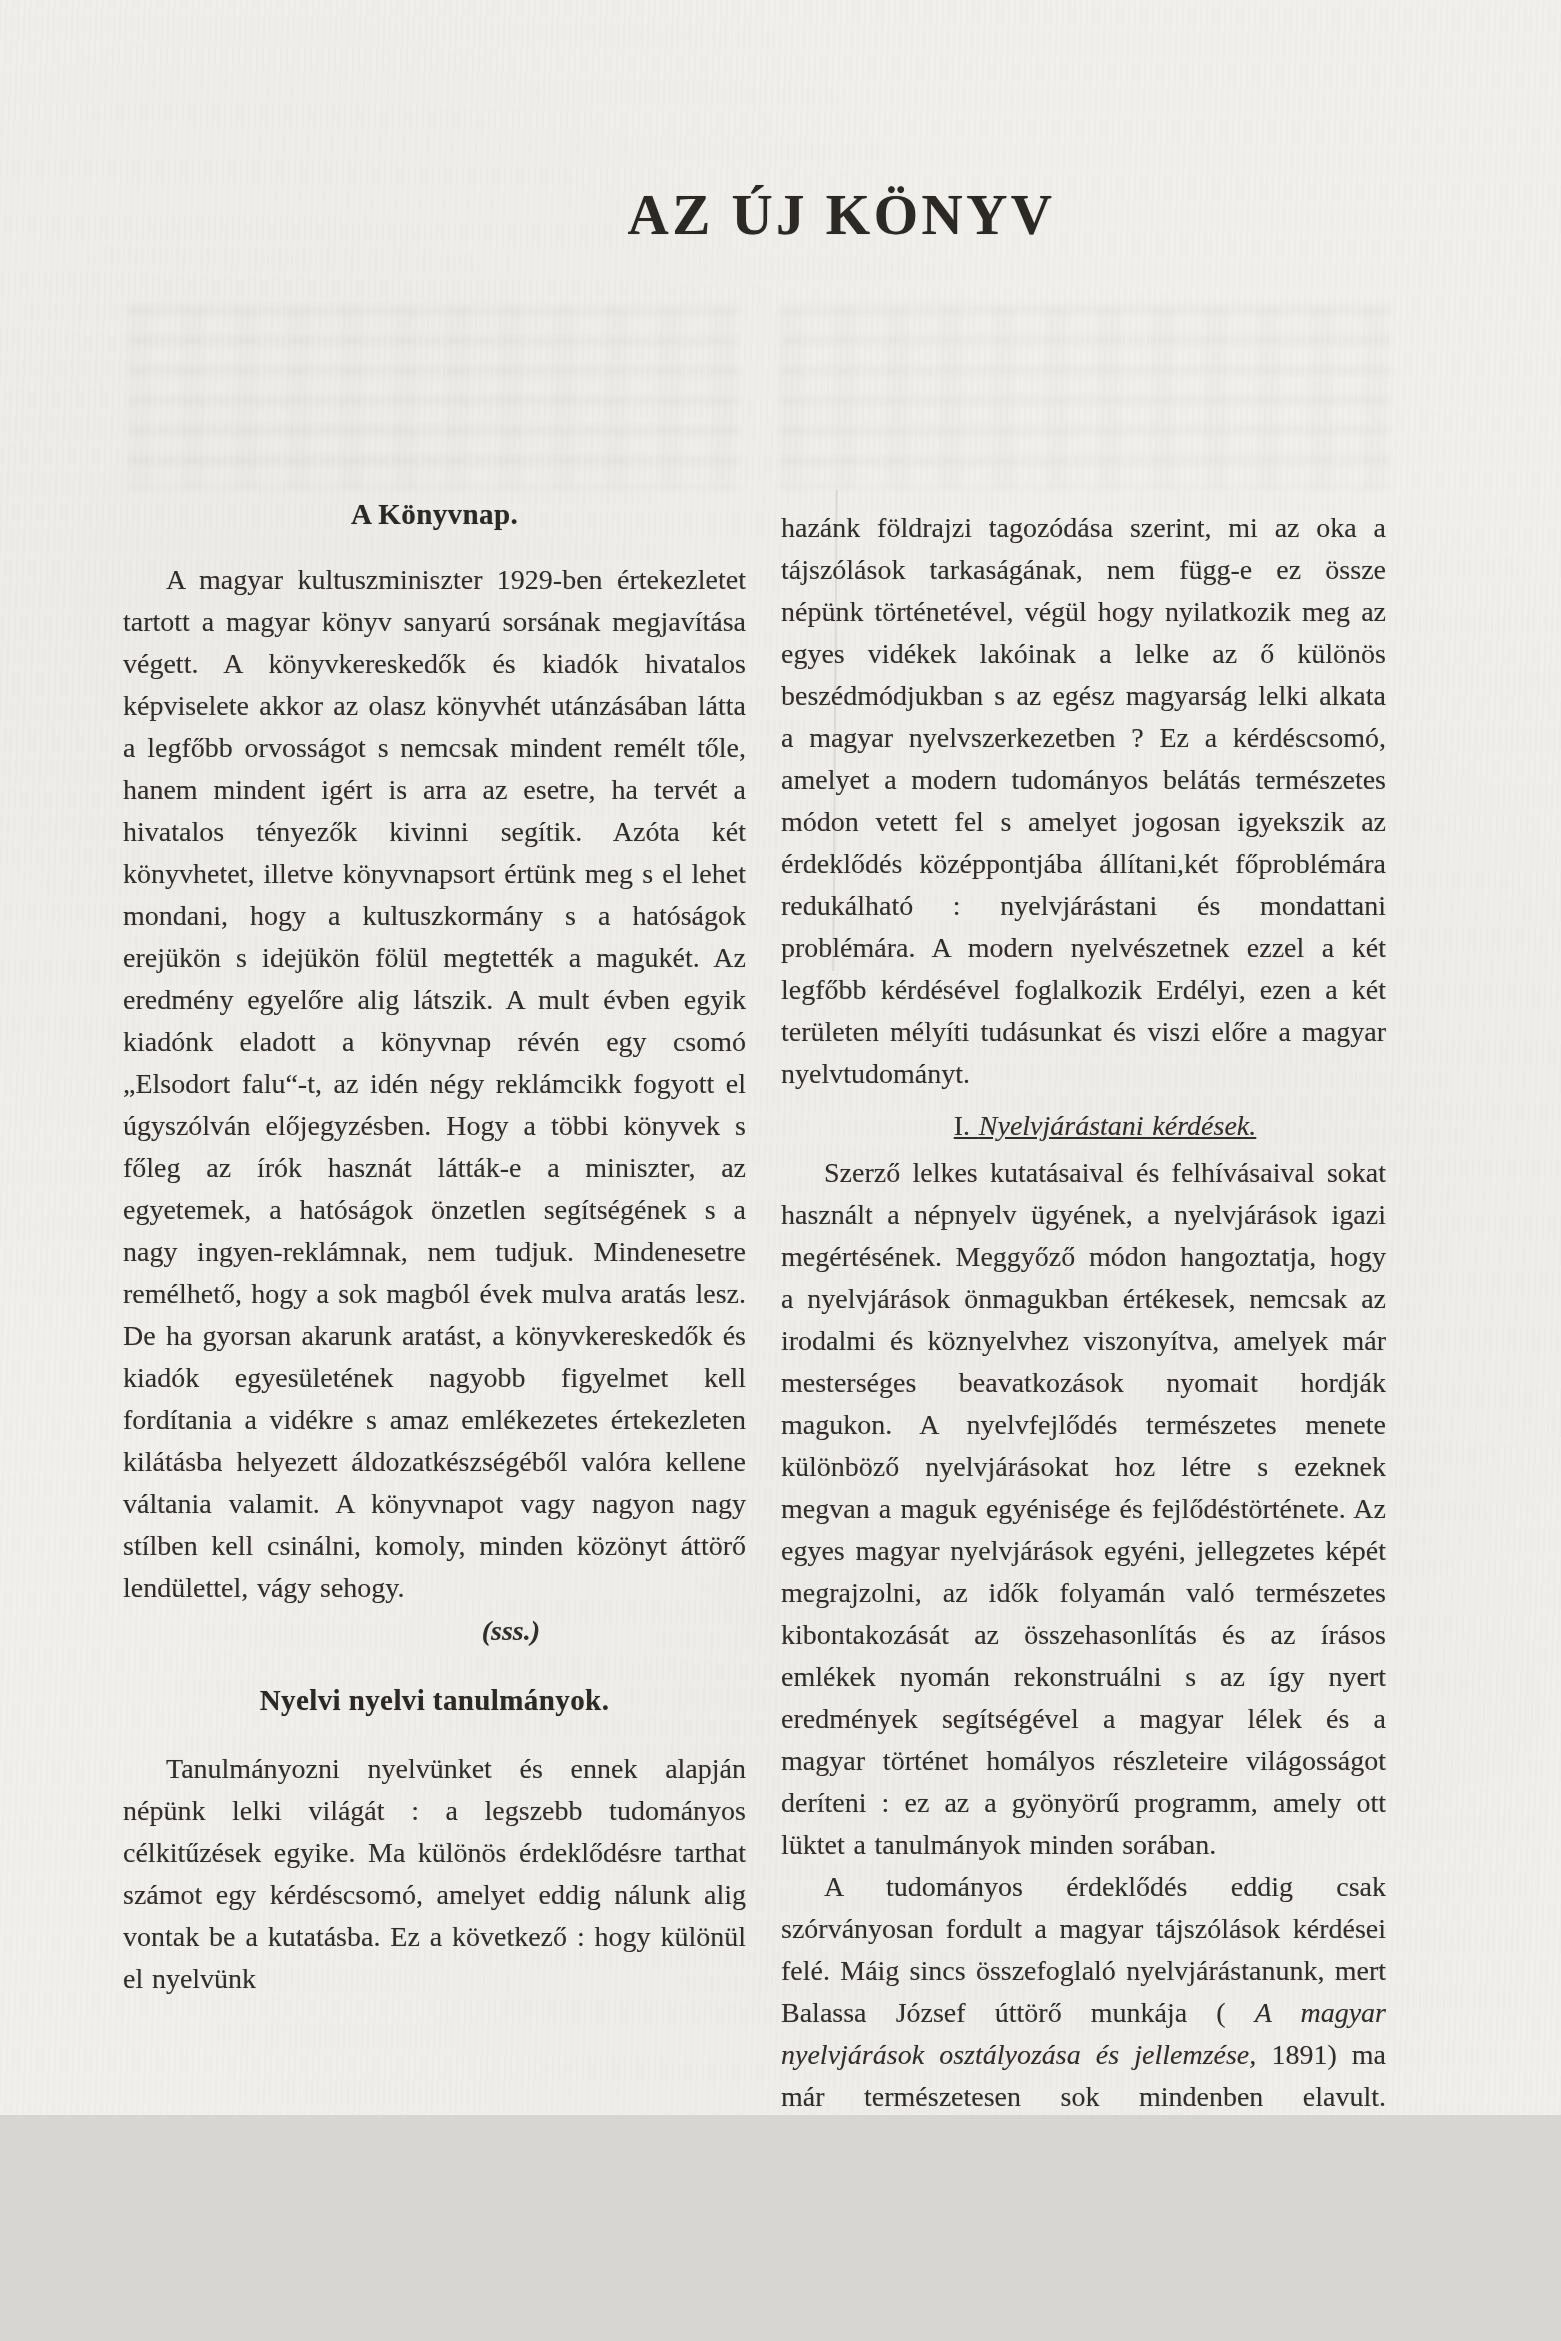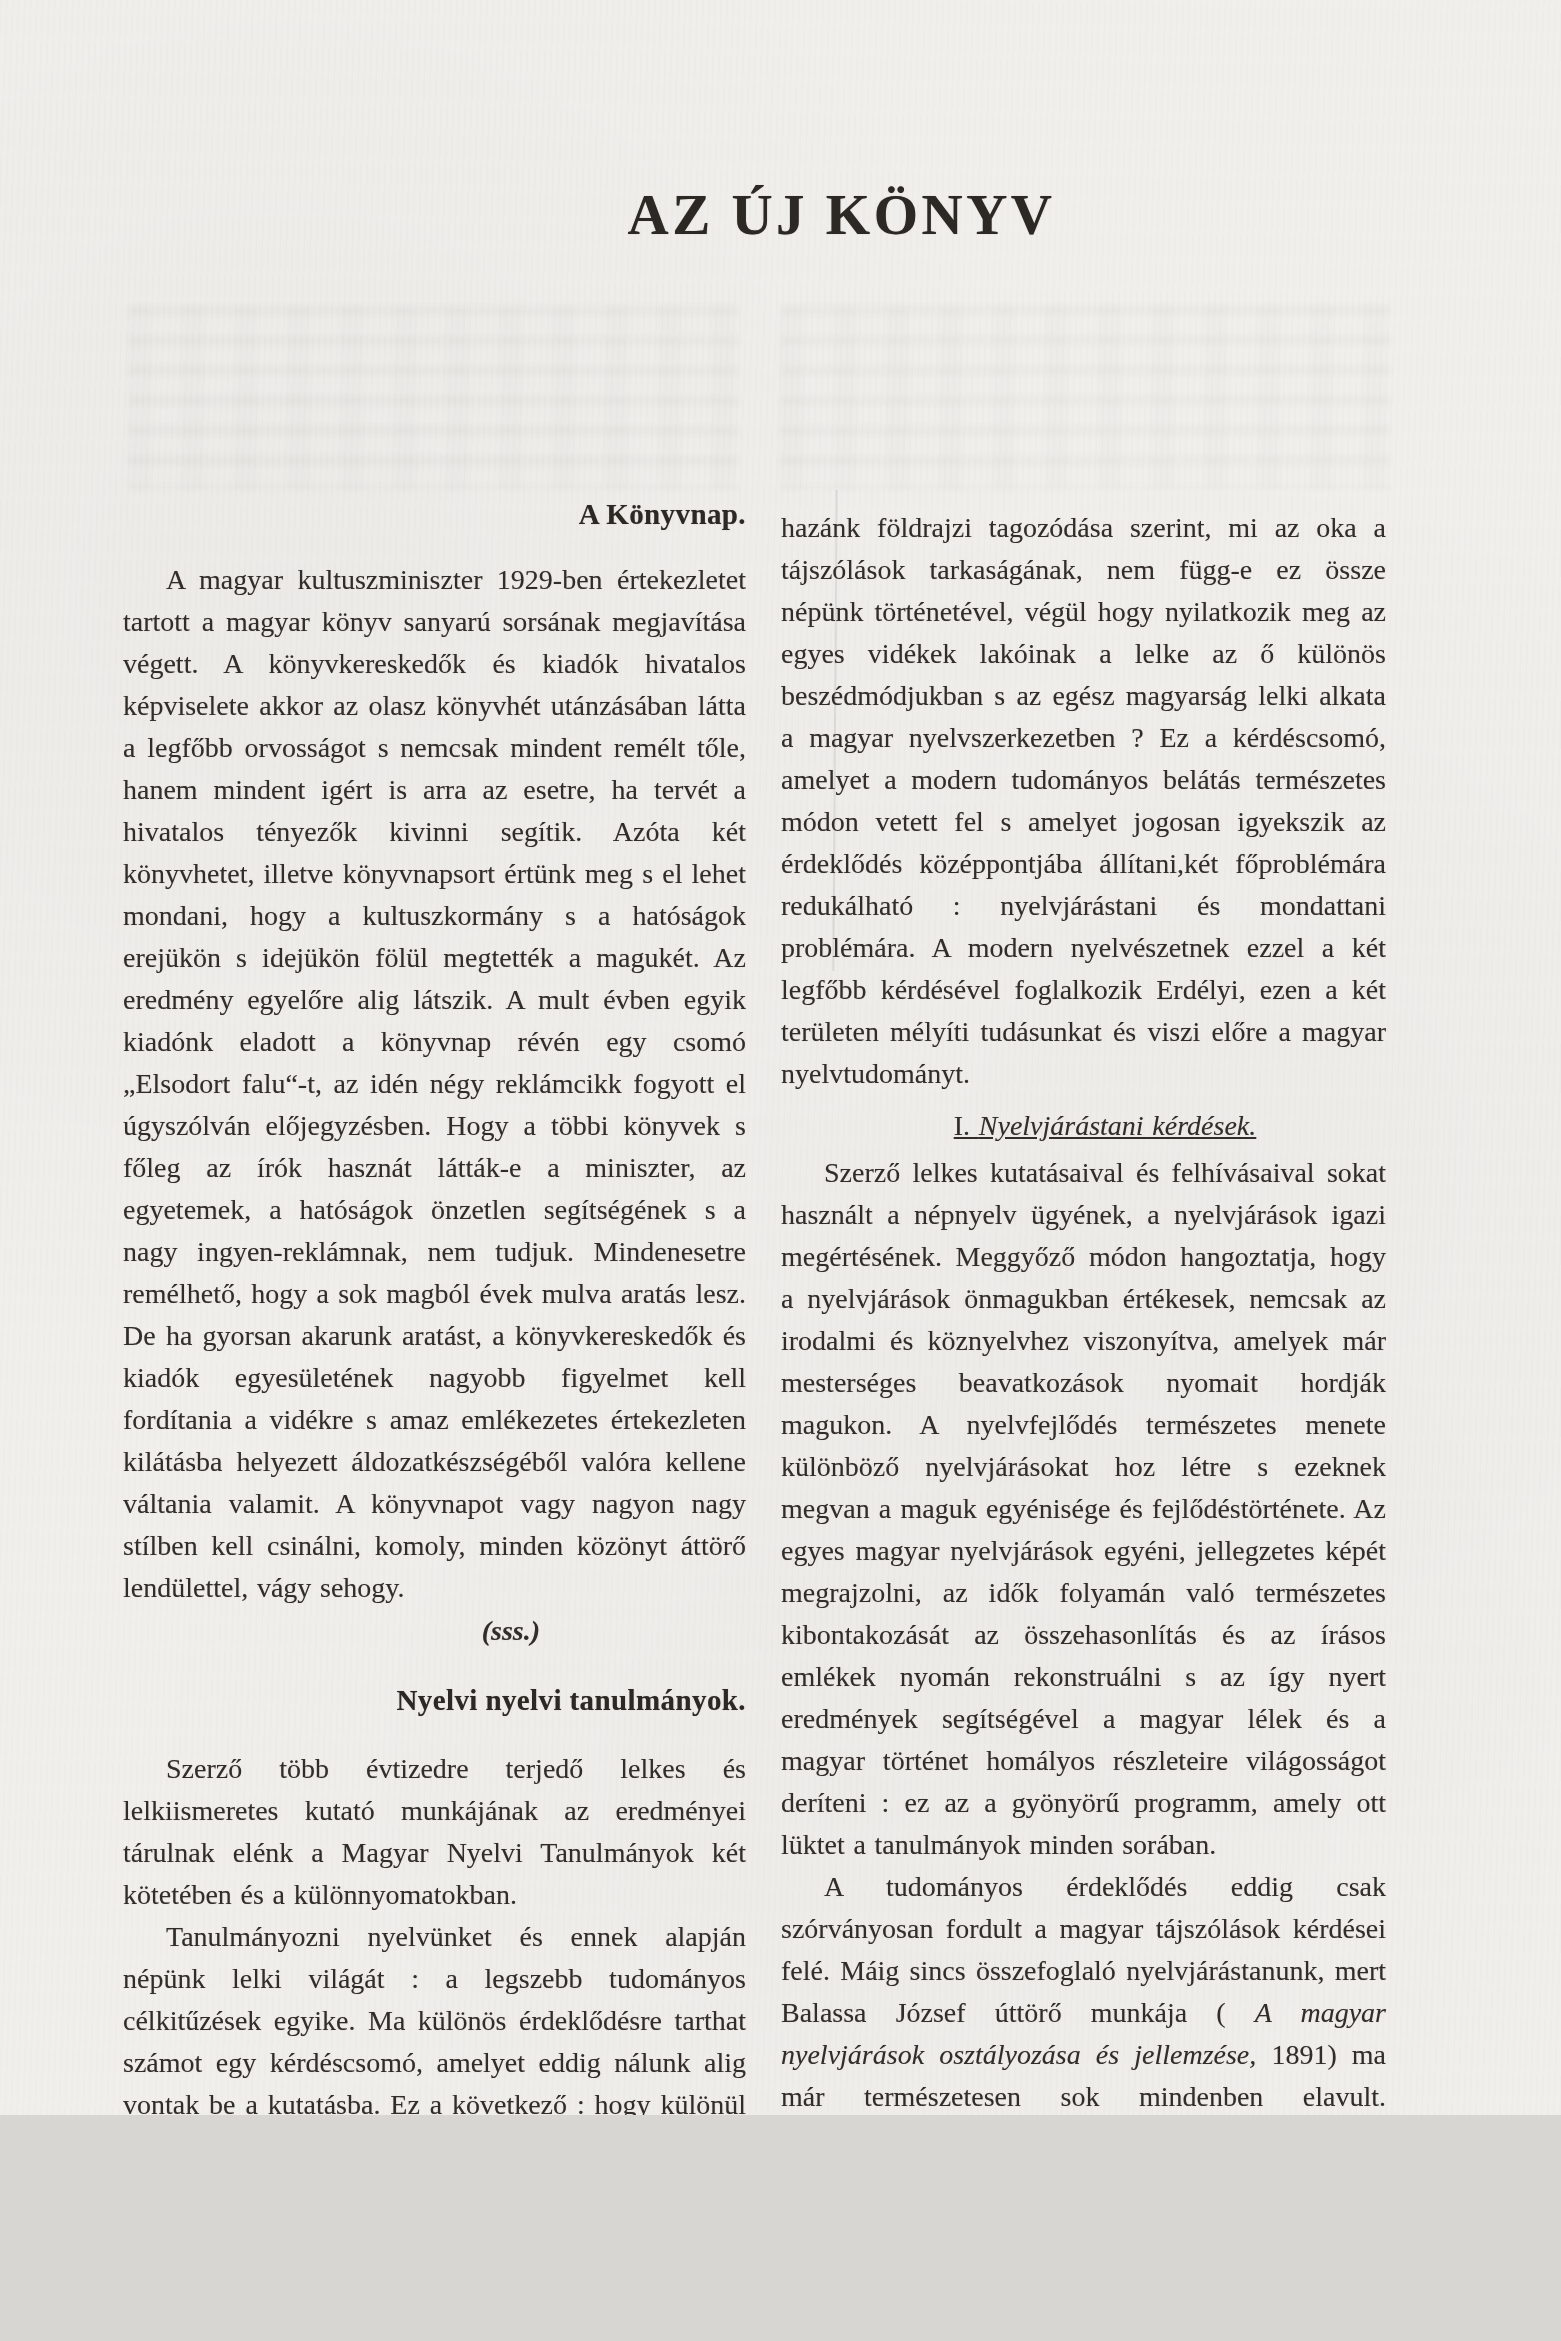--- a/index.html
+++ b/index.html
@@ -51,21 +51,21 @@
     pointer-events:none;
   }
   .columns{
     display:flex;
     margin:255px 0 0 123px;
   }
   .colL{width:623px;}
   .colR{width:605px;margin-left:35px;padding-top:8.7px;}
   h2{
     font-size:29px;font-weight:700;
-    text-align:right;
+    text-align:center;
     margin:0 0 28px;
     letter-spacing:0.4px;
     color:#2c2823;
     text-shadow:0 0 0.9px rgba(44,40,35,.4);
   }
   h2.second{margin:38px 0 31px;}
   .body{
     font-size:28px;
     line-height:42px;
     text-align:justify;
@@ -101,21 +101,20 @@
   <div class="scanline"></div>
 
   <div class="columns">
 
     <div class="colL">
       <h2>A Könyvnap.</h2>
       <p class="body ind">A magyar kultuszminiszter 1929-ben értekezletet tartott a magyar könyv sanyarú sorsának megjavítása végett. A könyvkereskedők és kiadók hivatalos képviselete akkor az olasz könyvhét utánzásában látta a legfőbb orvosságot s nemcsak mindent remélt tőle, hanem mindent igért is arra az esetre, ha tervét a hivatalos tényezők kivinni segítik. Azóta két könyvhetet, illetve könyvnapsort értünk meg s el lehet mondani, hogy a kultuszkormány s a hatóságok erejükön s idejükön fölül megtették a magukét. Az eredmény egyelőre alig látszik. A mult évben egyik kiadónk eladott a könyvnap révén egy csomó „Elsodort falu“-t, az idén négy reklámcikk fogyott el úgyszólván előjegyzésben. Hogy a többi könyvek s főleg az írók hasznát látták-e a miniszter, az egyetemek, a hatóságok önzetlen segítségének s a nagy ingyen-reklámnak, nem tudjuk. Mindenesetre remélhető, hogy a sok magból évek mulva aratás lesz. De ha gyorsan akarunk aratást, a könyvkereskedők és kiadók egyesületének nagyobb figyelmet kell fordítania a vidékre s amaz emlékezetes értekezleten kilátásba helyezett áldozatkészségéből valóra kellene váltania valamit. A könyvnapot vagy nagyon nagy stílben kell csinálni, komoly, minden közönyt áttörő lendülettel, vágy sehogy.</p>
       <p class="sig">(sss.)</p>
 
       <h2 class="second">Nyelvi nyelvi tanulmányok.</h2>
-      <p class="body ind">Szerző több évtizedre terjedő lelkes és lelkiismeretes kutató munkájának az eredményei tárulnak elénk a Magyar Nyelvi Tanulmányok két kötetében és a különnyomatokban.</p>
       <p class="body ind">Tanulmányozni nyelvünket és ennek alapján népünk lelki világát : a legszebb tudományos célkitűzések egyike. Ma különös érdeklődésre tarthat számot egy kérdéscsomó, amelyet eddig nálunk alig vontak be a kutatásba. Ez a következő : hogy különül el nyelvünk</p>
     </div>
 
     <div class="colR">
       <p class="body">hazánk földrajzi tagozódása szerint, mi az oka a tájszólások tarkaságának, nem függ-e ez össze népünk történetével, végül hogy nyilatkozik meg az egyes vidékek lakóinak a lelke az ő különös beszédmódjukban s az egész magyarság lelki alkata a magyar nyelvszerkezetben ? Ez a kérdéscsomó, amelyet a modern tudományos belátás természetes módon vetett fel s amelyet jogosan igyekszik az érdeklődés középpontjába állítani,két főproblémára redukálható : nyelvjárástani és mondattani problémára. A modern nyelvészetnek ezzel a két legfőbb kérdésével foglalkozik Erdélyi, ezen a két területen mélyíti tudásunkat és viszi előre a magyar nyelvtudományt.</p>
       <p class="body ind section"><span>I. </span><span class="it">Nyelvjárástani kérdések.</span></p>
       <p class="body ind">Szerző lelkes kutatásaival és felhívásaival sokat használt a népnyelv ügyének, a nyelvjárások igazi megértésének. Meggyőző módon hangoztatja, hogy a nyelvjárások önmagukban értékesek, nemcsak az irodalmi és köznyelvhez viszonyítva, amelyek már mesterséges beavatkozások nyomait hordják magukon. A nyelvfejlődés természetes menete különböző nyelvjárásokat hoz létre s ezeknek megvan a maguk egyénisége és fejlődéstörténete. Az egyes magyar nyelvjárások egyéni, jellegzetes képét megrajzolni, az idők folyamán való természetes kibontakozását az összehasonlítás és az írásos emlékek nyomán rekonstruálni s az így nyert eredmények segítségével a magyar lélek és a magyar történet homályos részleteire világosságot deríteni : ez az a gyönyörű programm, amely ott lüktet a tanulmányok minden sorában.</p>
       <p class="body ind"><span>A tudományos érdeklődés eddig csak szórványosan fordult a magyar tájszólások kérdései felé. Máig sincs összefoglaló nyelvjárástanunk, mert Balassa József úttörő munkája ( </span><span class="it">A magyar nyelvjárások osztályozása és jellemzése,</span><span> 1891) ma már természetesen sok mindenben elavult. Nyelvjárásaink összefoglaló jellemzése és áttekinthető megrögzítése különben manapság már egészen más módszert kíván, mint 39 esztendővel ezelőtt. Azóta a nyelv-</span></p>
     </div>
 

